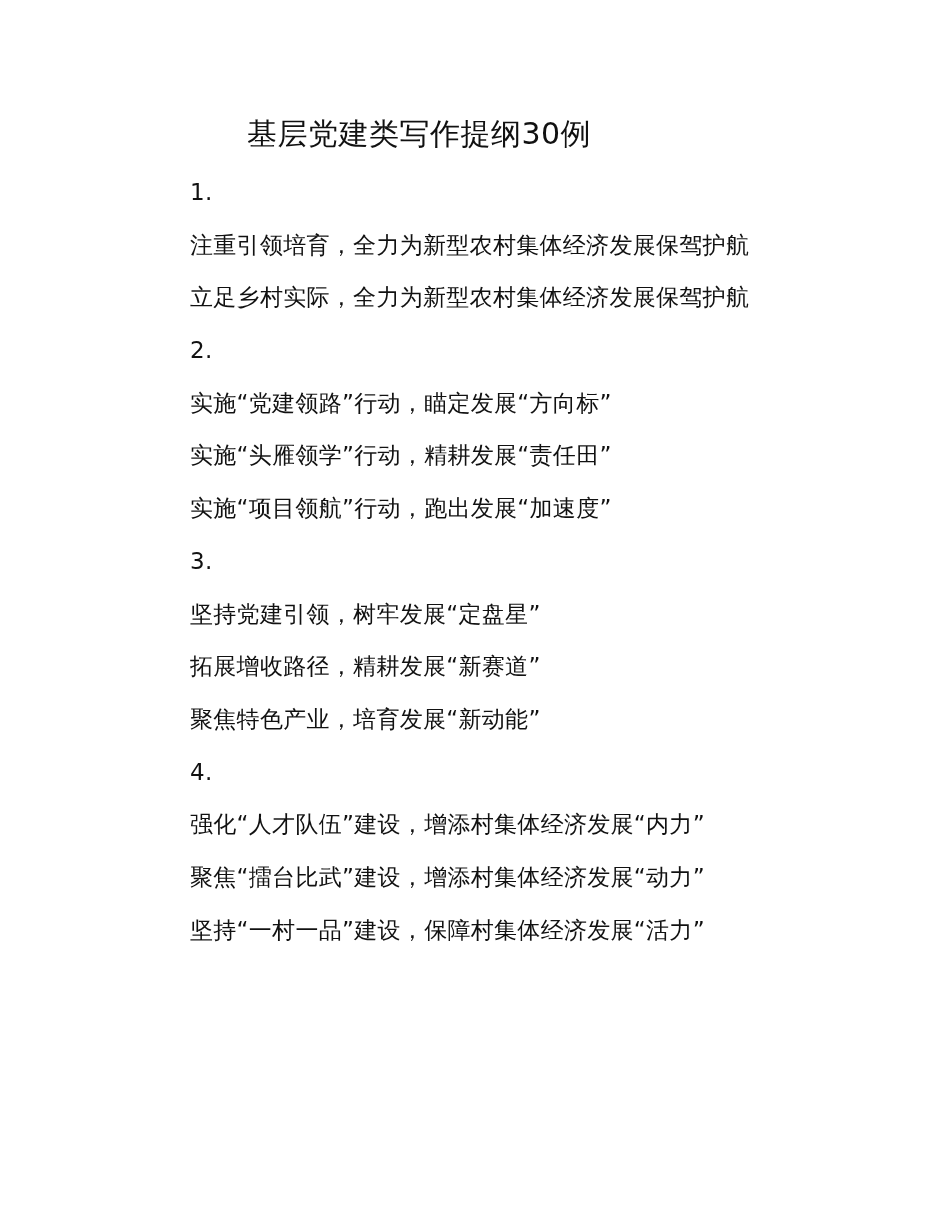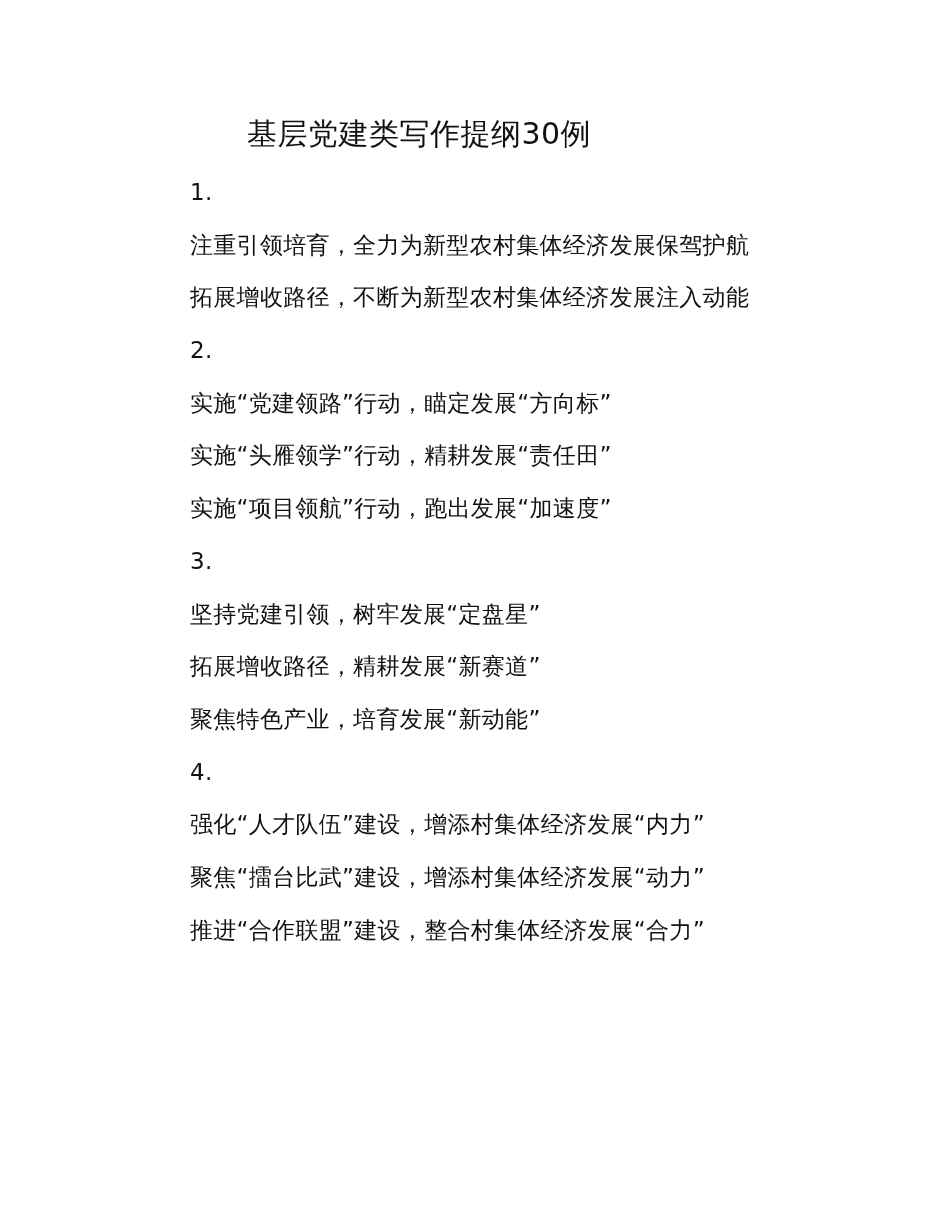--- a/index.html
+++ b/index.html
@@ -13,30 +13,30 @@
 </style>
 </head>
 <body>
 
 <div class="page">
   <div class="title">基层党建类写作提纲30例</div>
 
   <div class="body-text">
     <div class="line">1.</div>
     <div class="line">注重引领培育，全力为新型农村集体经济发展保驾护航</div>
-    <div class="line">拓展增收路径，不断为新型农村集体经济发展注入动能</div>
+    <div class="line">立足乡村实际，全力为新型农村集体经济发展保驾护航</div>
 
     <div class="line">2.</div>
     <div class="line">实施“党建领路”行动，瞄定发展“方向标”</div>
     <div class="line">实施“头雁领学”行动，精耕发展“责任田”</div>
     <div class="line">实施“项目领航”行动，跑出发展“加速度”</div>
 
     <div class="line">3.</div>
     <div class="line">坚持党建引领，树牢发展“定盘星”</div>
     <div class="line">拓展增收路径，精耕发展“新赛道”</div>
     <div class="line">聚焦特色产业，培育发展“新动能”</div>
 
     <div class="line">4.</div>
     <div class="line">强化“人才队伍”建设，增添村集体经济发展“内力”</div>
     <div class="line">聚焦“擂台比武”建设，增添村集体经济发展“动力”</div>
-    <div class="line">推进“合作联盟”建设，整合村集体经济发展“合力”</div>
+    <div class="line">坚持“一村一品”建设，保障村集体经济发展“活力”</div>
   </div>
 </div>
 
 </body></html>

